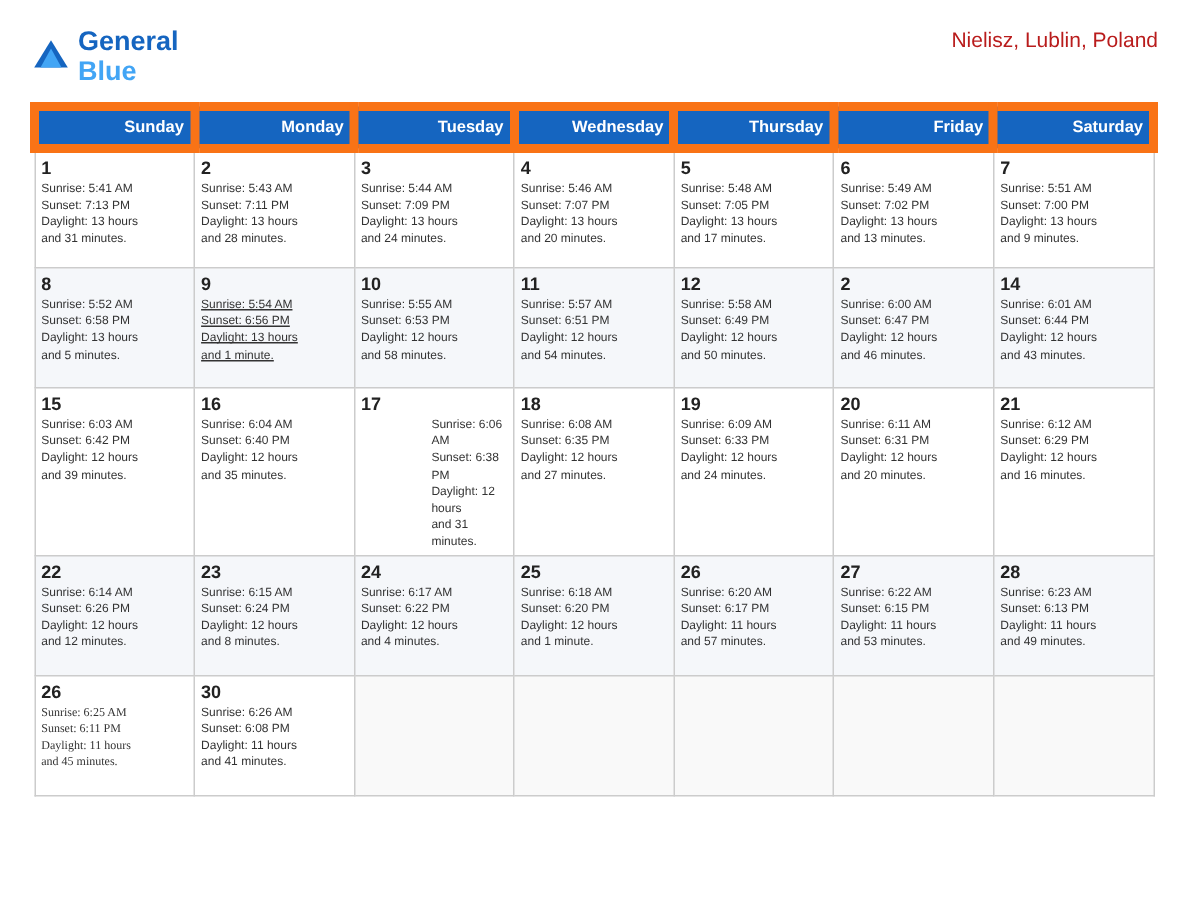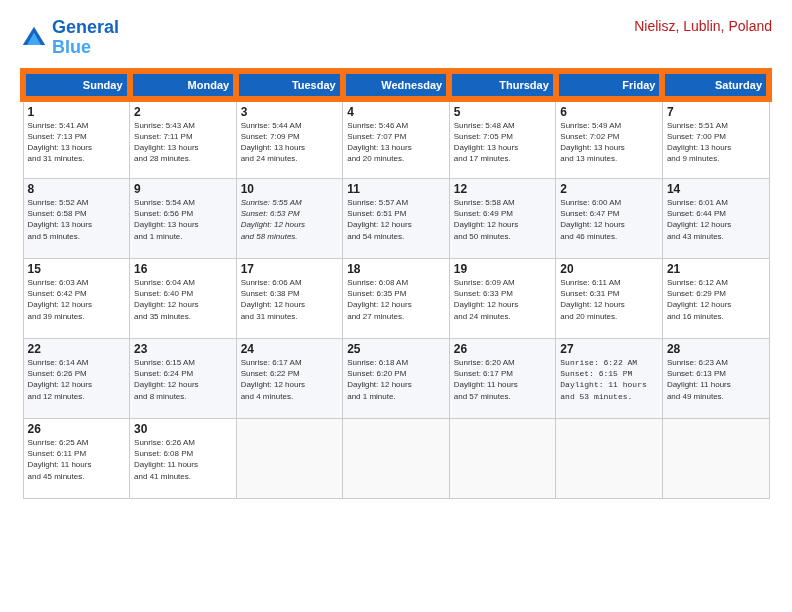--- a/index.html
+++ b/index.html
@@ -180,28 +180,28 @@
         <tr>
           <td>
             <span class="day-num">8</span>
             <div class="day-info" style="white-space: pre-line;">Sunrise: 5:52 AM
 Sunset: 6:58 PM
 Daylight: 13 hours
 and 5 minutes.</div>
           </td>
           <td>
             <span class="day-num">9</span>
-            <div class="day-info" style="white-space: pre-line;">Sunrise: 5:54 AM
+            <div class="day-info" style="white-space: pre-line; text-decoration: underline;">Sunrise: 5:54 AM
 Sunset: 6:56 PM
 Daylight: 13 hours
 and 1 minute.</div>
           </td>
           <td>
             <span class="day-num">10</span>
-            <div class="day-info" style="white-space: pre-line; font-style: italic;">Sunrise: 5:55 AM
+            <div class="day-info" style="white-space: pre-line;">Sunrise: 5:55 AM
 Sunset: 6:53 PM
 Daylight: 12 hours
 and 58 minutes.</div>
           </td>
           <td>
             <span class="day-num">11</span>
             <div class="day-info" style="white-space: pre-line;">Sunrise: 5:57 AM
 Sunset: 6:51 PM
 Daylight: 12 hours
 and 54 minutes.</div>
@@ -238,21 +238,21 @@
           </td>
           <td>
             <span class="day-num">16</span>
             <div class="day-info" style="white-space: pre-line;">Sunrise: 6:04 AM
 Sunset: 6:40 PM
 Daylight: 12 hours
 and 35 minutes.</div>
           </td>
           <td>
             <span class="day-num">17</span>
-            <div class="day-info" style="white-space: pre-line;">Sunrise: 6:06 AM
+            <div class="day-info" style="white-space: pre-line; margin-left: 47px;">Sunrise: 6:06 AM
 Sunset: 6:38 PM
 Daylight: 12 hours
 and 31 minutes.</div>
           </td>
           <td>
             <span class="day-num">18</span>
             <div class="day-info" style="white-space: pre-line;">Sunrise: 6:08 AM
 Sunset: 6:35 PM
 Daylight: 12 hours
 and 27 minutes.</div>
@@ -310,37 +310,37 @@
           </td>
           <td>
             <span class="day-num">26</span>
             <div class="day-info" style="white-space: pre-line;">Sunrise: 6:20 AM
 Sunset: 6:17 PM
 Daylight: 11 hours
 and 57 minutes.</div>
           </td>
           <td>
             <span class="day-num">27</span>
-            <div class="day-info" style="white-space: pre-line; font-family: Liberation Mono, monospace;">Sunrise: 6:22 AM
+            <div class="day-info" style="white-space: pre-line;">Sunrise: 6:22 AM
 Sunset: 6:15 PM
 Daylight: 11 hours
 and 53 minutes.</div>
           </td>
           <td>
             <span class="day-num">28</span>
             <div class="day-info" style="white-space: pre-line;">Sunrise: 6:23 AM
 Sunset: 6:13 PM
 Daylight: 11 hours
 and 49 minutes.</div>
           </td>
         </tr>
         <tr>
           <td>
             <span class="day-num">26</span>
-            <div class="day-info" style="white-space: pre-line;">Sunrise: 6:25 AM
+            <div class="day-info" style="white-space: pre-line; font-family: Liberation Serif, serif;">Sunrise: 6:25 AM
 Sunset: 6:11 PM
 Daylight: 11 hours
 and 45 minutes.</div>
           </td>
           <td>
             <span class="day-num">30</span>
             <div class="day-info" style="white-space: pre-line;">Sunrise: 6:26 AM
 Sunset: 6:08 PM
 Daylight: 11 hours
 and 41 minutes.</div>

